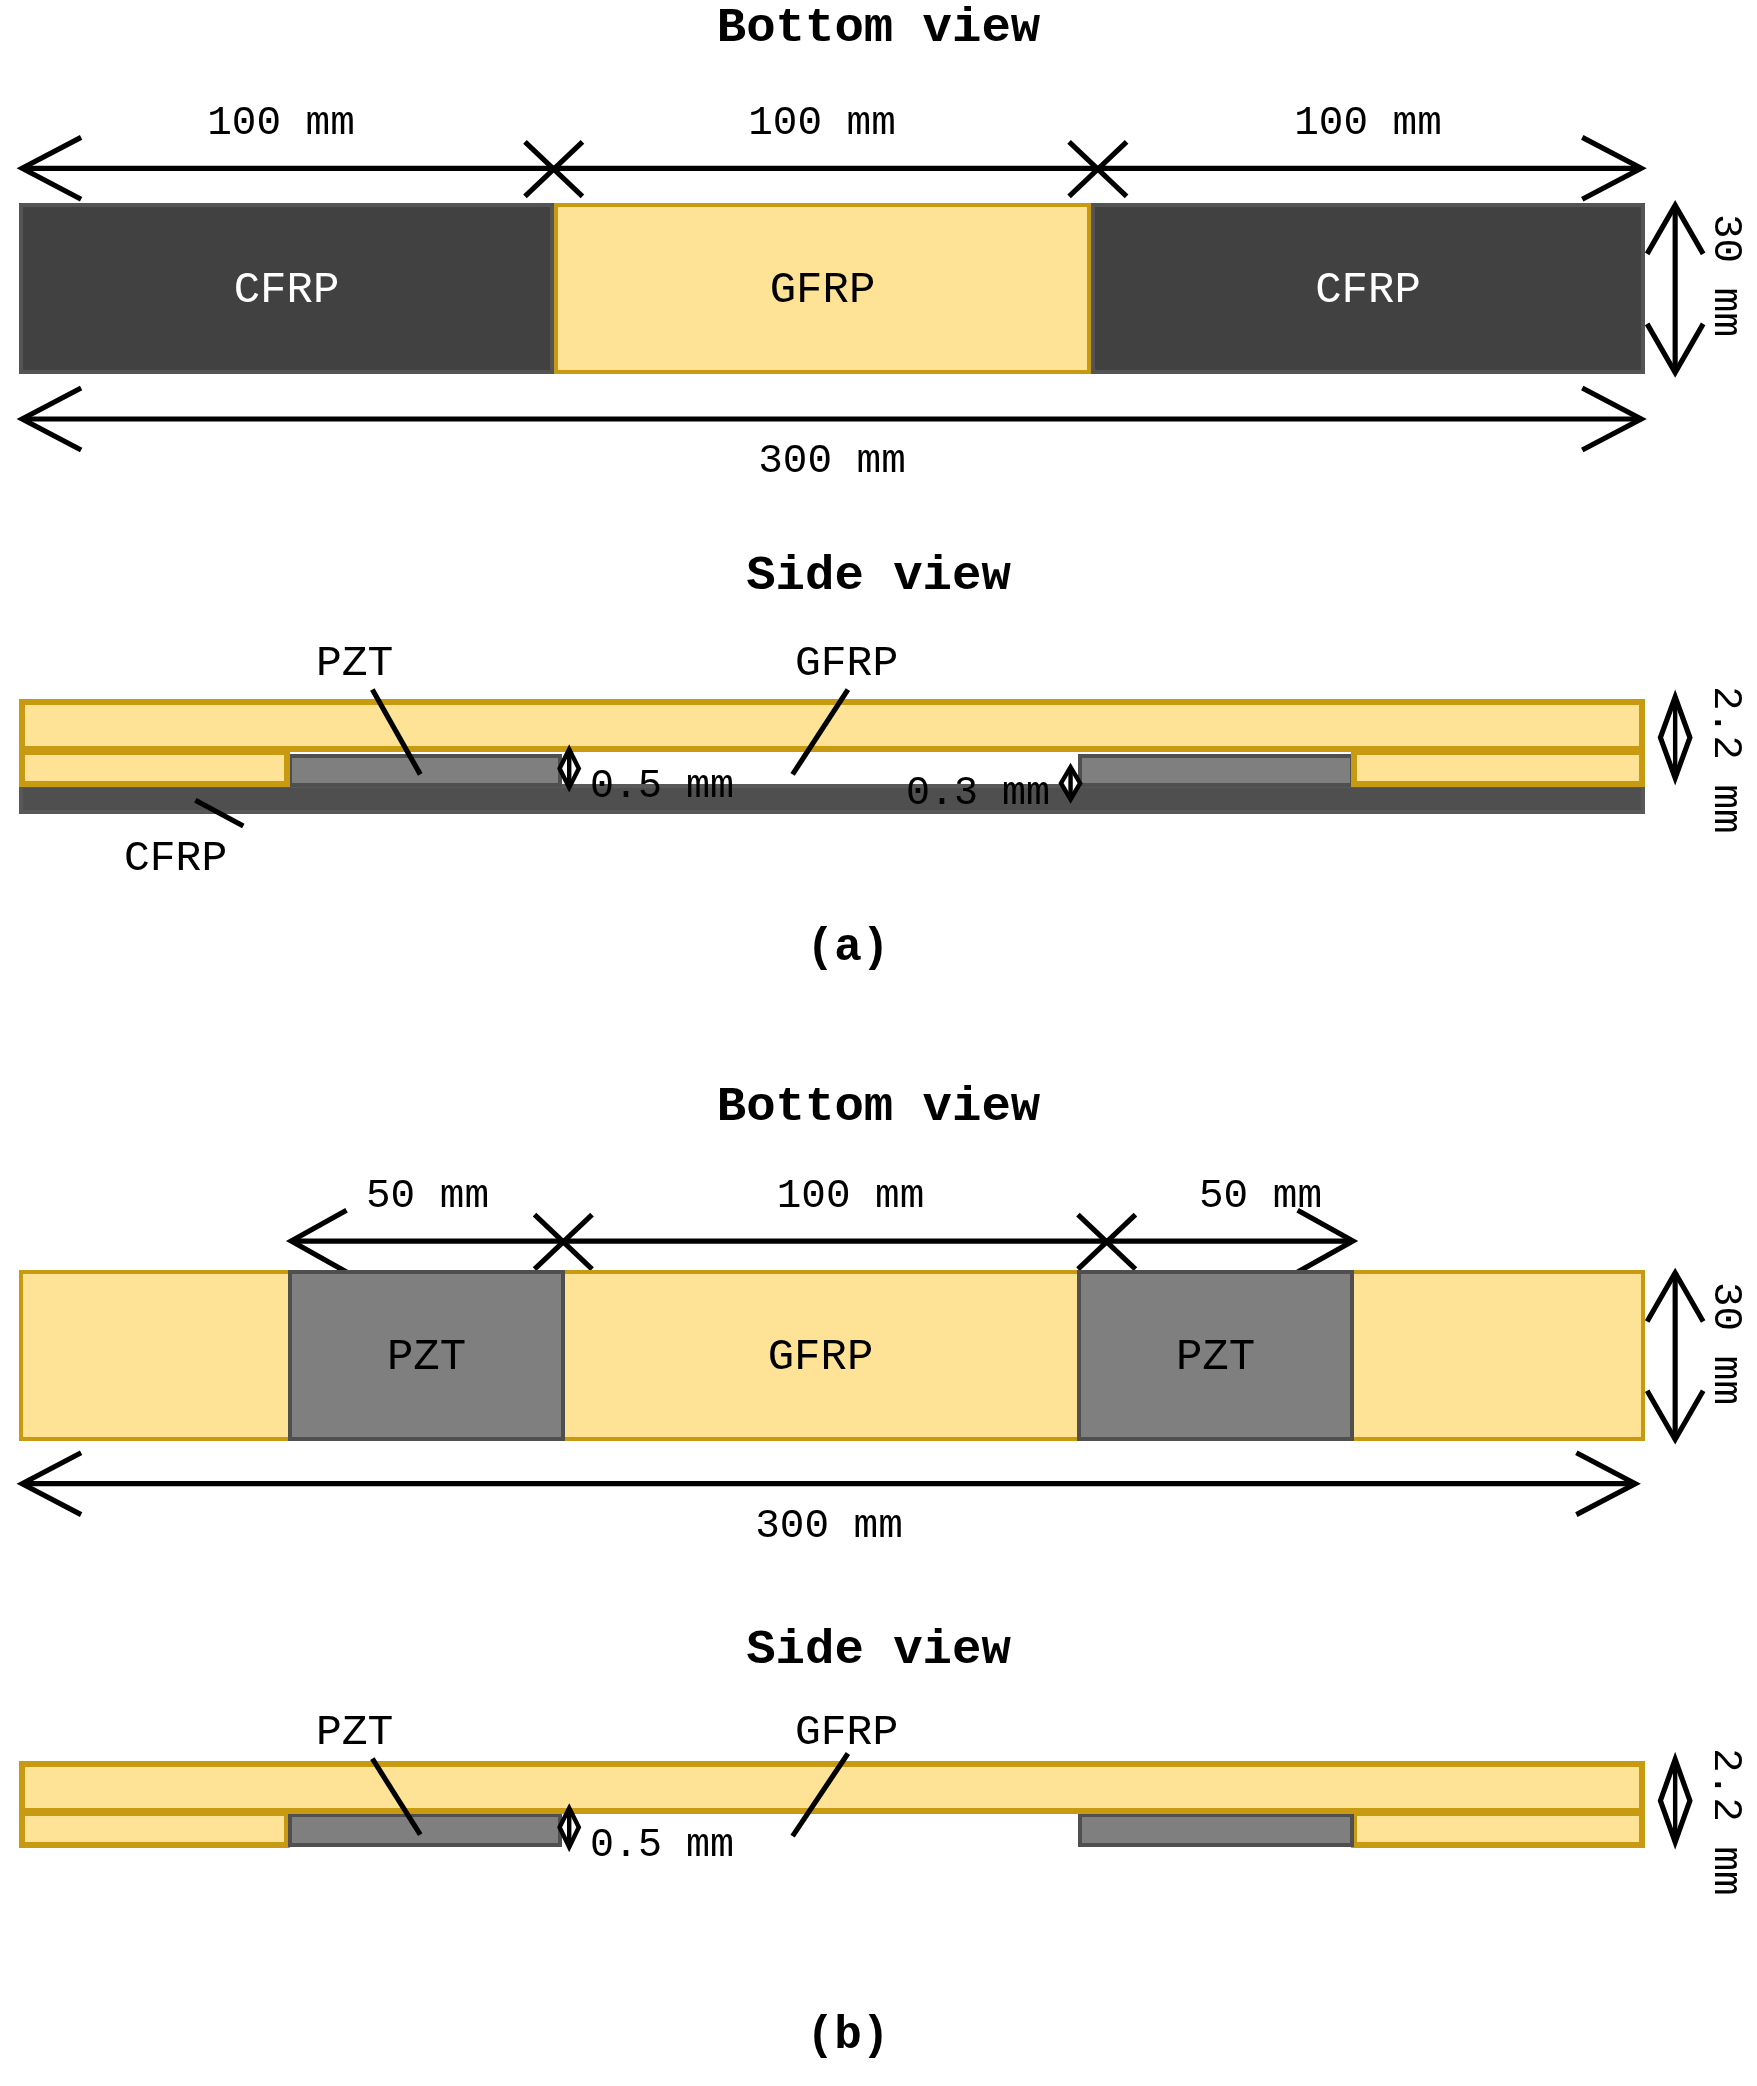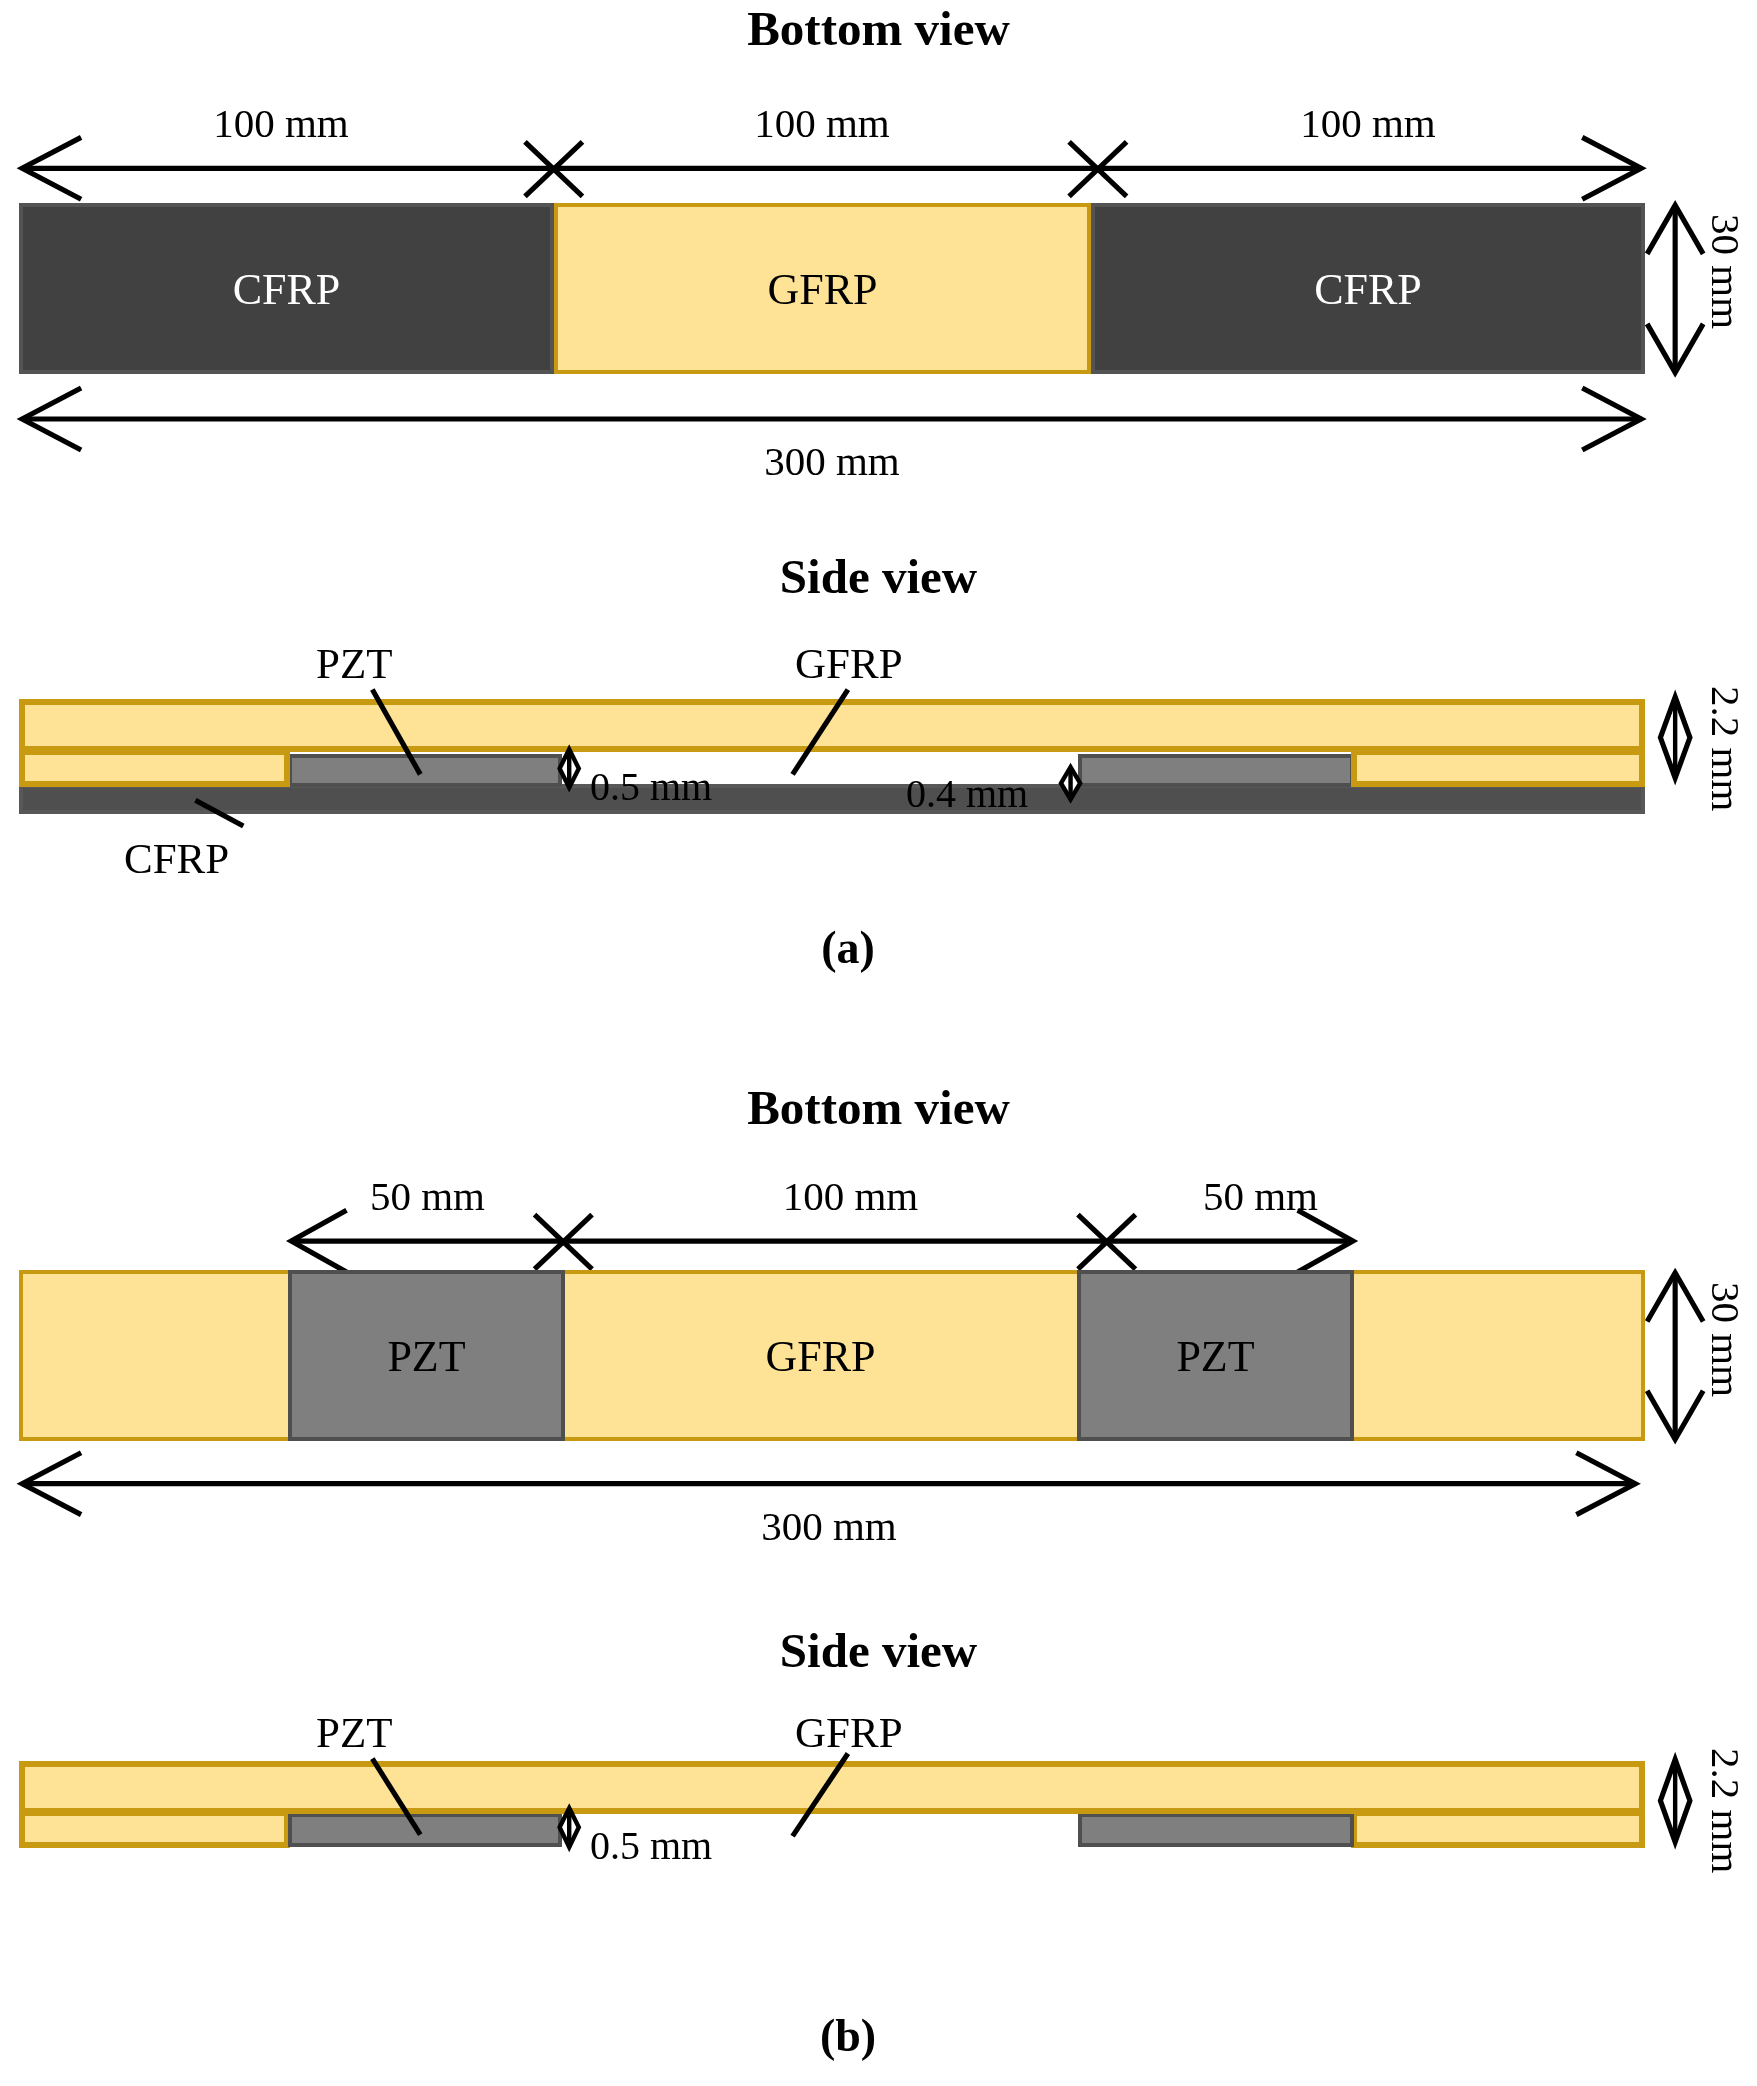--- a/index.html
+++ b/index.html
@@ -3,21 +3,21 @@
 <meta charset="utf-8">
 <style>
   html,body{margin:0;padding:0;background:#fff;}
   body{
     width:1757px;height:2087px;
     font-family:"Liberation Serif", serif;
     color:#000;
     position:relative;
     overflow:hidden;
   }
-  .stage{position:absolute;left:0;top:0;width:1757px;height:2087px;}
+  .stage{position:absolute;left:0;top:0;width:1757px;height:2087px;font-family:Liberation Mono, monospace;}
 
   
   .view-title{
     position:absolute;
     font-weight:bold;
     font-size:49px;
     line-height:1;
     text-align:center;
     white-space:nowrap;
     letter-spacing:0px;
@@ -165,21 +165,21 @@
   <svg width="1757" height="2087" viewBox="0 0 2383 2830">
     <polygon points="772,1016 785,1042 772,1068 759,1042" fill="#fff" stroke="#000" stroke-width="6"></polygon>
     <line class="ln-thin" x1="772" y1="1016" x2="772" y2="1068"></line>
   </svg>
   <div class="dim-label-small" style="left:590px;top:767px;">0.5 mm</div>
 
   <svg width="1757" height="2087" viewBox="0 0 2383 2830">
     <polygon points="1452,1040 1465,1062 1452,1084 1439,1062" fill="#fff" stroke="#000" stroke-width="6"></polygon>
     <line class="ln-thin" x1="1452" y1="1040" x2="1452" y2="1084"></line>
   </svg>
-  <div class="dim-label-small" style="left:906px;top:774px;">0.4 mm</div>
+  <div class="dim-label-small" style="left:906px;top:774px;">0.3 mm</div>
 
   <svg width="1757" height="2087" viewBox="0 0 2383 2830">
     <polygon points="2272,945 2292,1000 2272,1055 2252,1000" fill="#fff" stroke="#000" stroke-width="7"></polygon>
     <line class="ln-thin" x1="2272" y1="945" x2="2272" y2="1055"></line>
   </svg>
   <div class="dim-label-vert" style="left:1746px;top:686px;">2.2 mm</div>
 
   <div class="panel-letter" style="left:0;top:925px;width:1696px;">(a)</div>
 
   <div class="view-title" style="left:0;top:1083px;width:1757px;">Bottom view</div>

